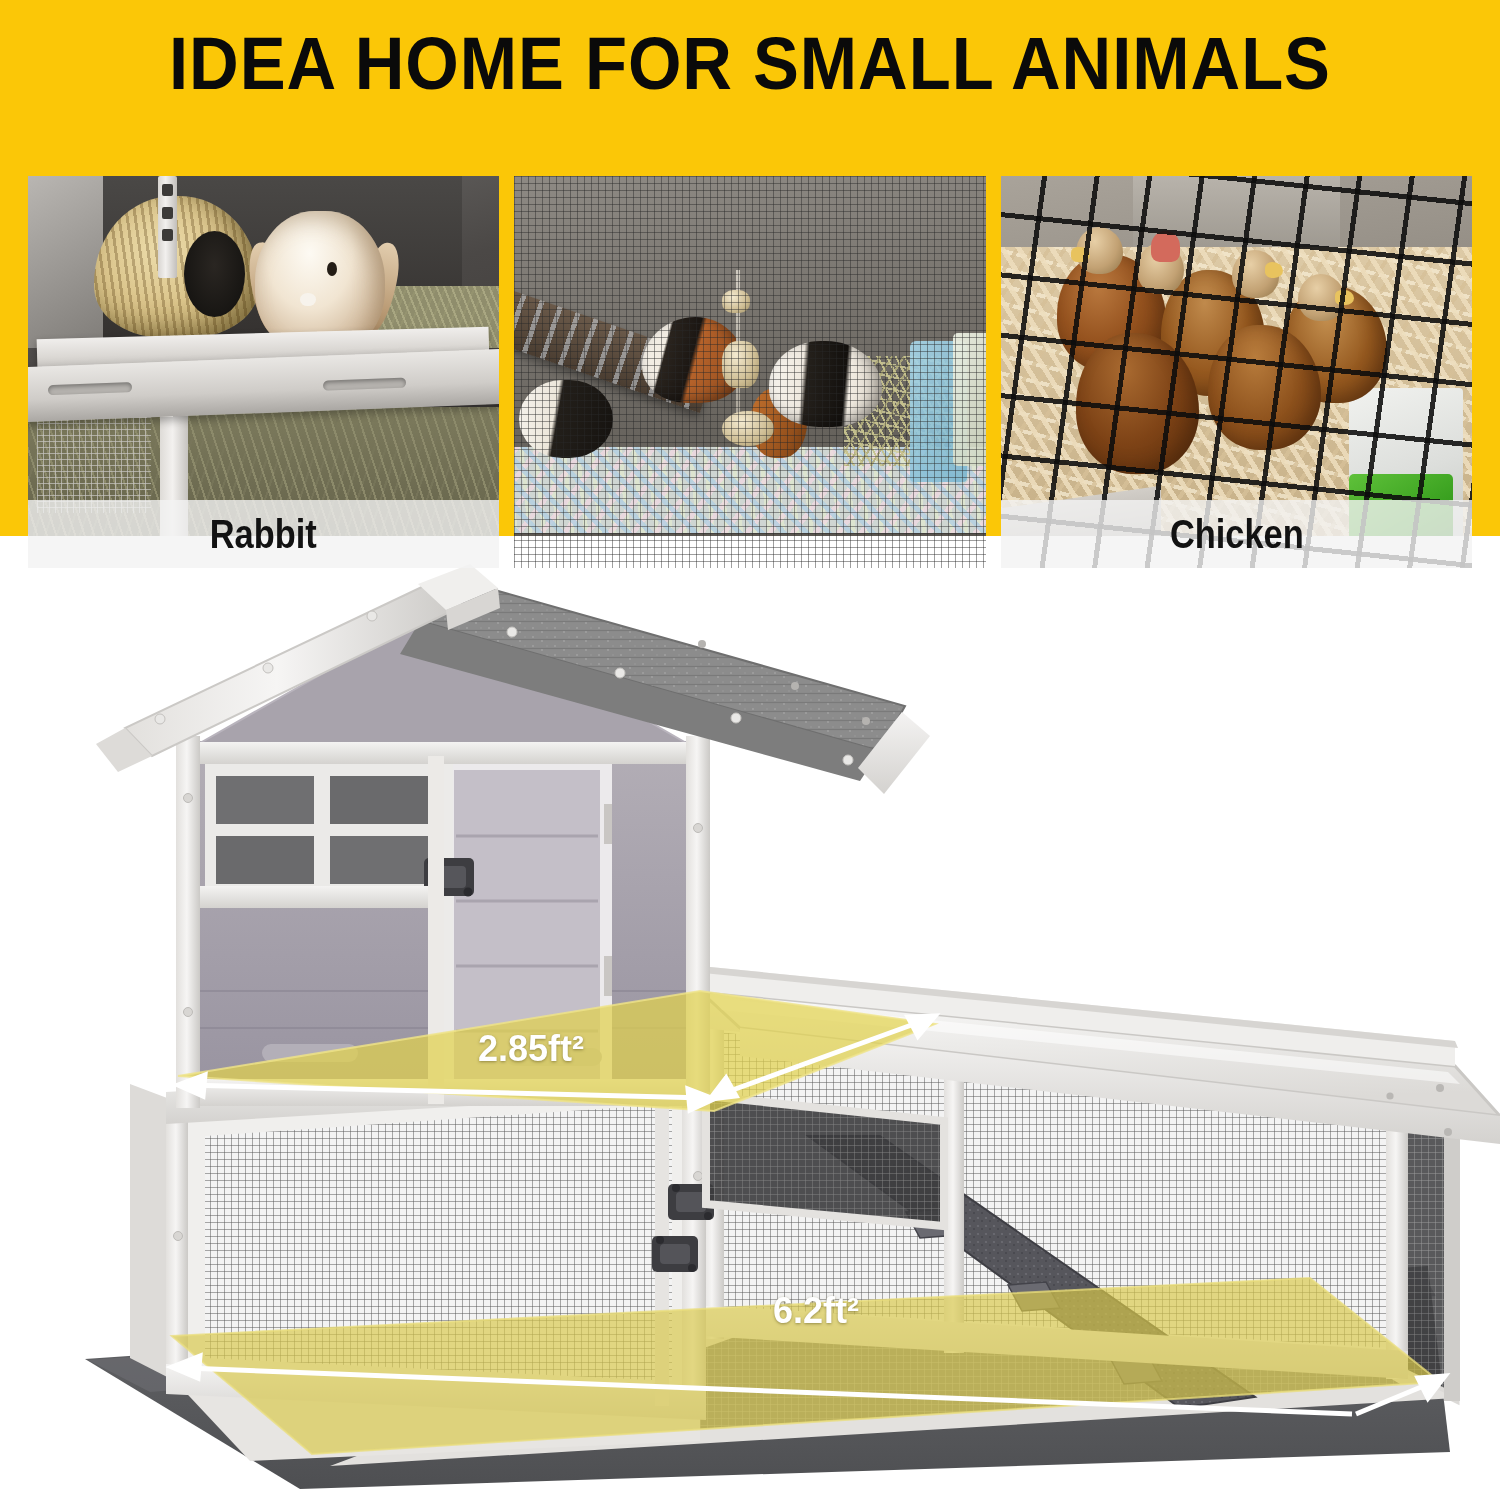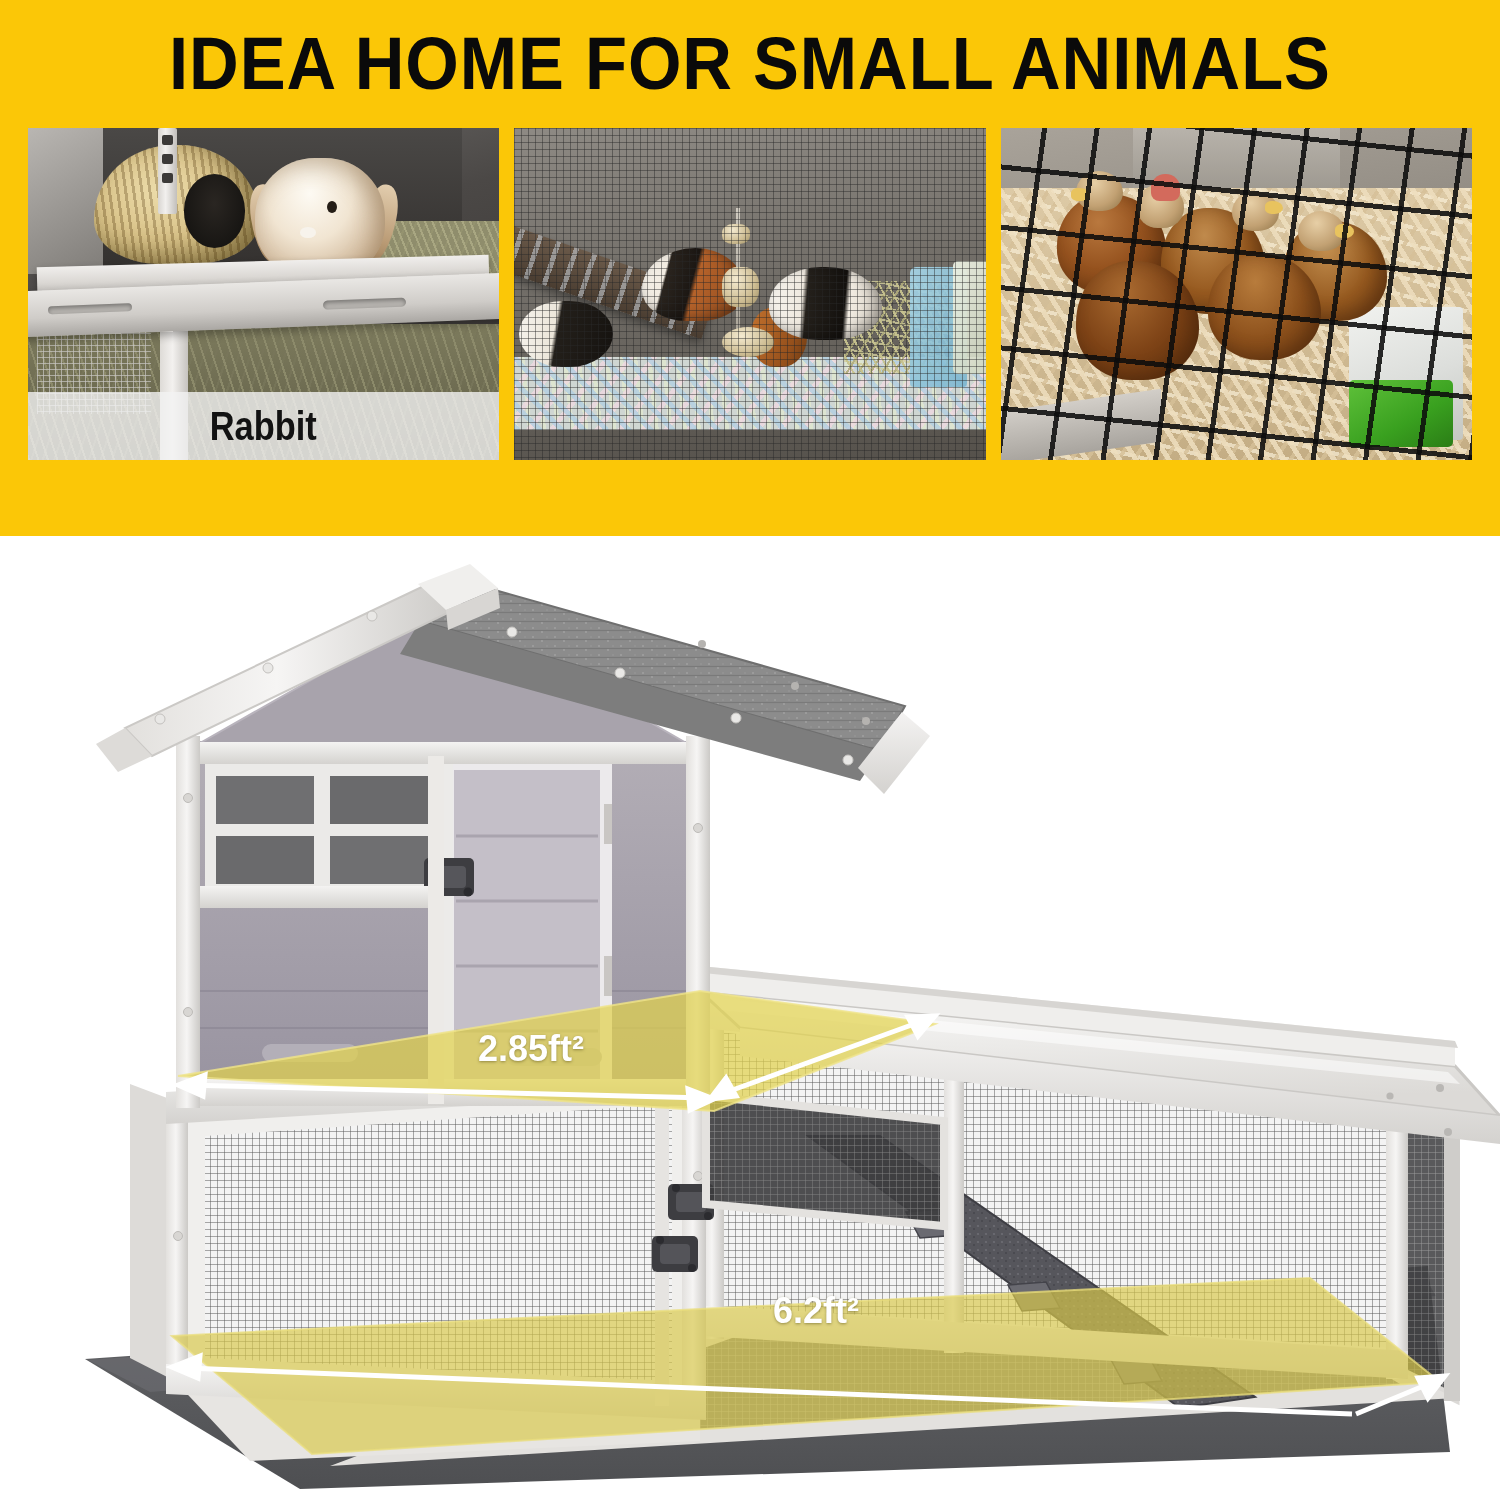--- a/index.html
+++ b/index.html
@@ -32,22 +32,22 @@
     white-space:nowrap;
   }
 
   
   .photo-strip {
     position:absolute; left:28px; top:128px;
     width:1444px; height:392px;
     display:flex; gap:15px;
   }
   .photo-card {
-    position:relative; flex:1 1 0; height:332px;
-    overflow:hidden; background:#84cc16;
+    position:relative; flex:1 1 0; height:392px;
+    overflow:hidden; background:#84cc16;margin-top:48px;
   }
   .photo-scene { position:absolute; inset:0; overflow:hidden; }
   .photo-label-bar {
     position:absolute; left:0; bottom:0; width:100%; height:68px;
     background:rgba(242,242,242,0.80);
     display:flex; align-items:center; justify-content:center;
     z-index:40;
   }
   .photo-label {
     font-family:"Liberation Sans", sans-serif;
@@ -388,20 +388,23 @@
           <div class="ck-chick ck-c4"></div>
           <div class="ck-head ck-h1"></div>
           <div class="ck-head ck-h2"></div>
           <div class="ck-head ck-h3"></div>
           <div class="ck-head ck-h4"></div>
           <div class="ck-comb"></div>
           <div class="ck-beak ck-b1"></div>
           <div class="ck-beak ck-b2"></div>
           <div class="ck-beak ck-b3"></div>
           <div class="mesh-thick"></div>
+        </div>
+        <div class="photo-label-bar">
+          <span class="photo-label">Chicken</span>
         </div>
       </div>
 
     </div>
   </div>
 
   <div class="product-area">
     <div class="prod">
       <svg width="1500" height="953" viewBox="0 0 1500 953" xmlns="http://www.w3.org/2000/svg">
         <defs>

